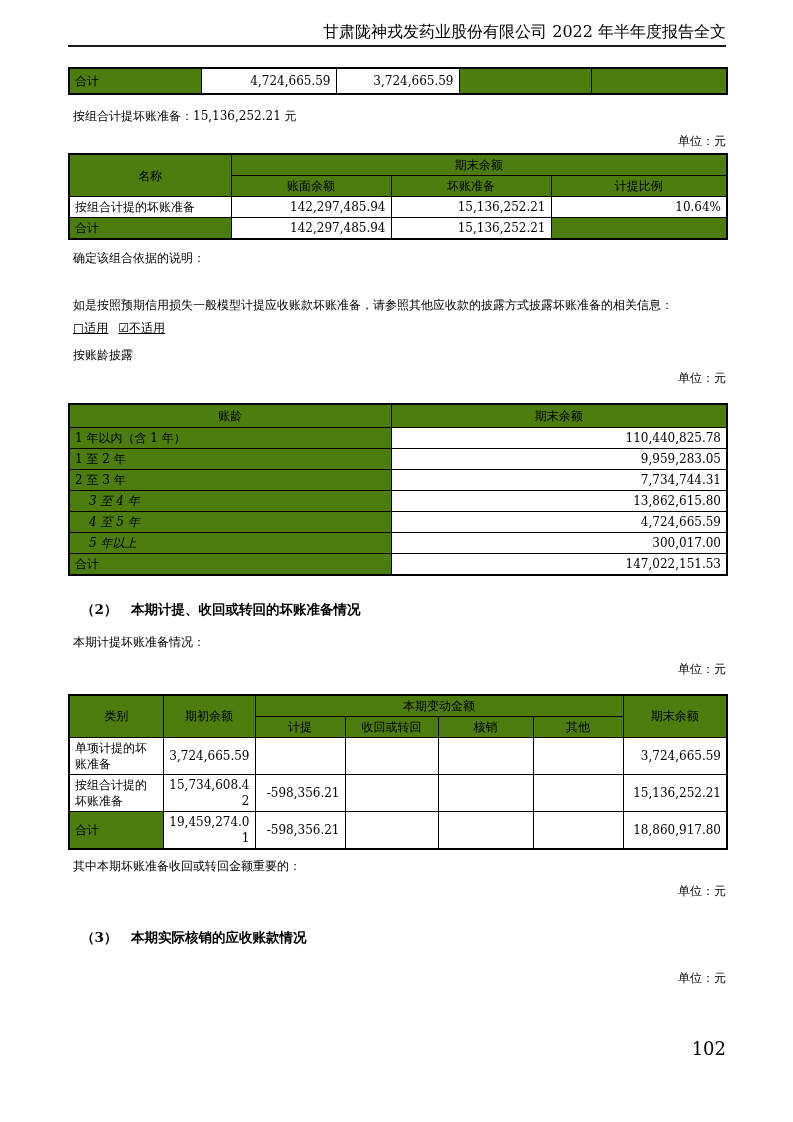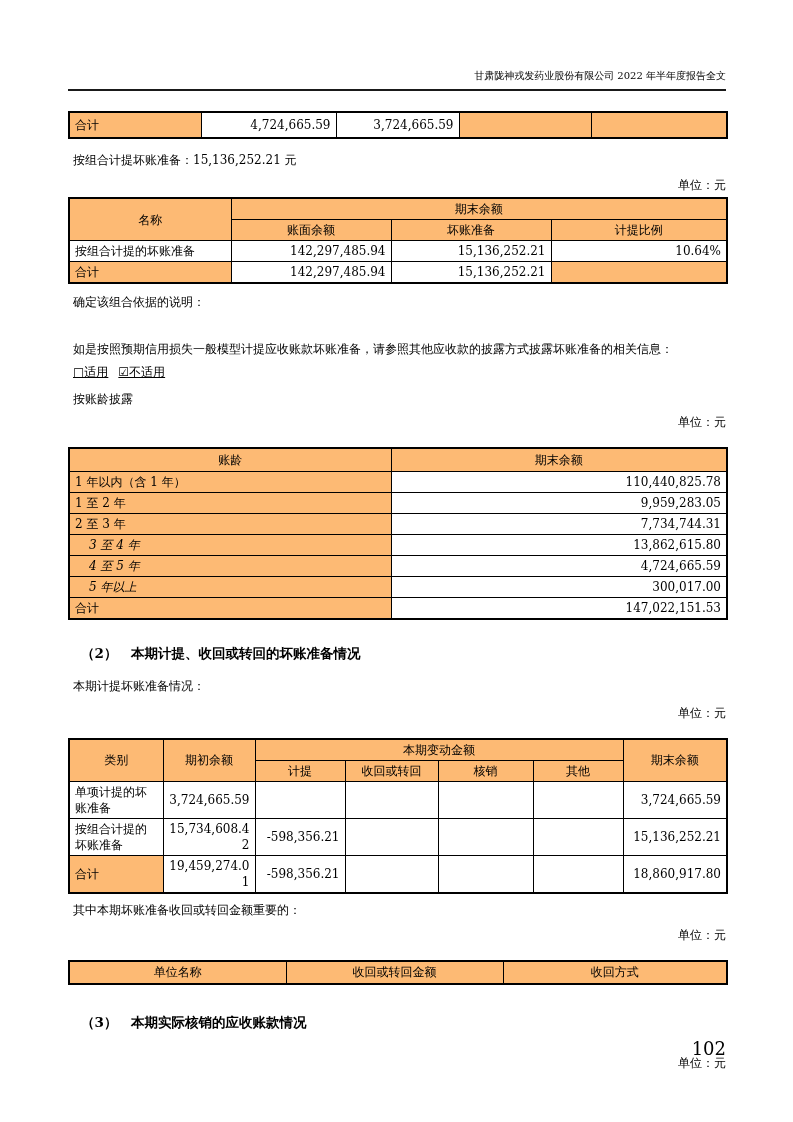--- a/index.html
+++ b/index.html
@@ -9,23 +9,23 @@
     background: #ffffff;
     color: #000;
     font-family: "DejaVu Serif", "Liberation Serif", serif;
     font-size: 12px;
     position: relative;
     overflow: hidden;
   }
   .content { margin: 0 67px 0 68px; width: 658px; }
 
   .doc-header {
-    padding-top: 68px;
+    padding-top: 24px;
     text-align: right;
-    font-size: 10px;
+    font-size: 16px;
     line-height: 16px;
     white-space: nowrap;
   }
   .rule { border-bottom: 2px solid #1a1a1a; margin-top: 5px; }
 
   p { margin: 0; line-height: 17px; }
   .note { padding-left: 5px; }
   .unit { text-align: right; }
 
   .mt3  { margin-top: 3px; }
@@ -54,21 +54,21 @@
     border: 2px solid #000;
   }
   table.tbl td {
     border: 1px solid #000;
     padding: 2px 5px;
     font-size: 12px;
     vertical-align: middle;
     line-height: 16px;
     overflow: hidden;
   }
-  .gray { background: #fdba74; }
+  .gray { background: #4d7c0f; }
   .ctr  { text-align: center; }
   .num  { text-align: right; }
   .lbl  { text-align: left; }
   .indent { padding-left: 19px !important; font-style: italic; }
   .wb { word-break: break-all; word-wrap: break-word; }
 
   .t-totals td    { height: 26px; }
   .t-portfolio tr.hr td { height: 21px; }
   .t-portfolio tr.dr td { height: 19px; }
   .t-aging tr.hr td { height: 23px; }
@@ -250,33 +250,19 @@
       <td class="num wb"></td>
       <td class="num wb"></td>
       <td class="num wb">18,860,917.80</td>
     </tr>
   </tbody>
     </table>
 
   <p class="note mt8">其中本期坏账准备收回或转回金额重要的：</p>
   <p class="unit mt8">单位：元</p>
 
-  <table class="tbl t-recov mt4">
-    <colgroup>
-        <col style="width:217px">
-        <col style="width:217px">
-        <col style="width:224px">
-      </colgroup>
-    <tbody>
-        <tr>
-      <td class="gray ctr">单位名称</td>
-      <td class="gray ctr">收回或转回金额</td>
-      <td class="gray ctr">收回方式</td>
-    </tr>
-  </tbody>
-    </table>
 
   <div class="section-heading mt36">（3）　本期实际核销的应收账款情况</div>
   <p class="unit mt24">单位：元</p>
 
 </div>
 
 <div class="page-number">102</div>
 
 </body></html>

